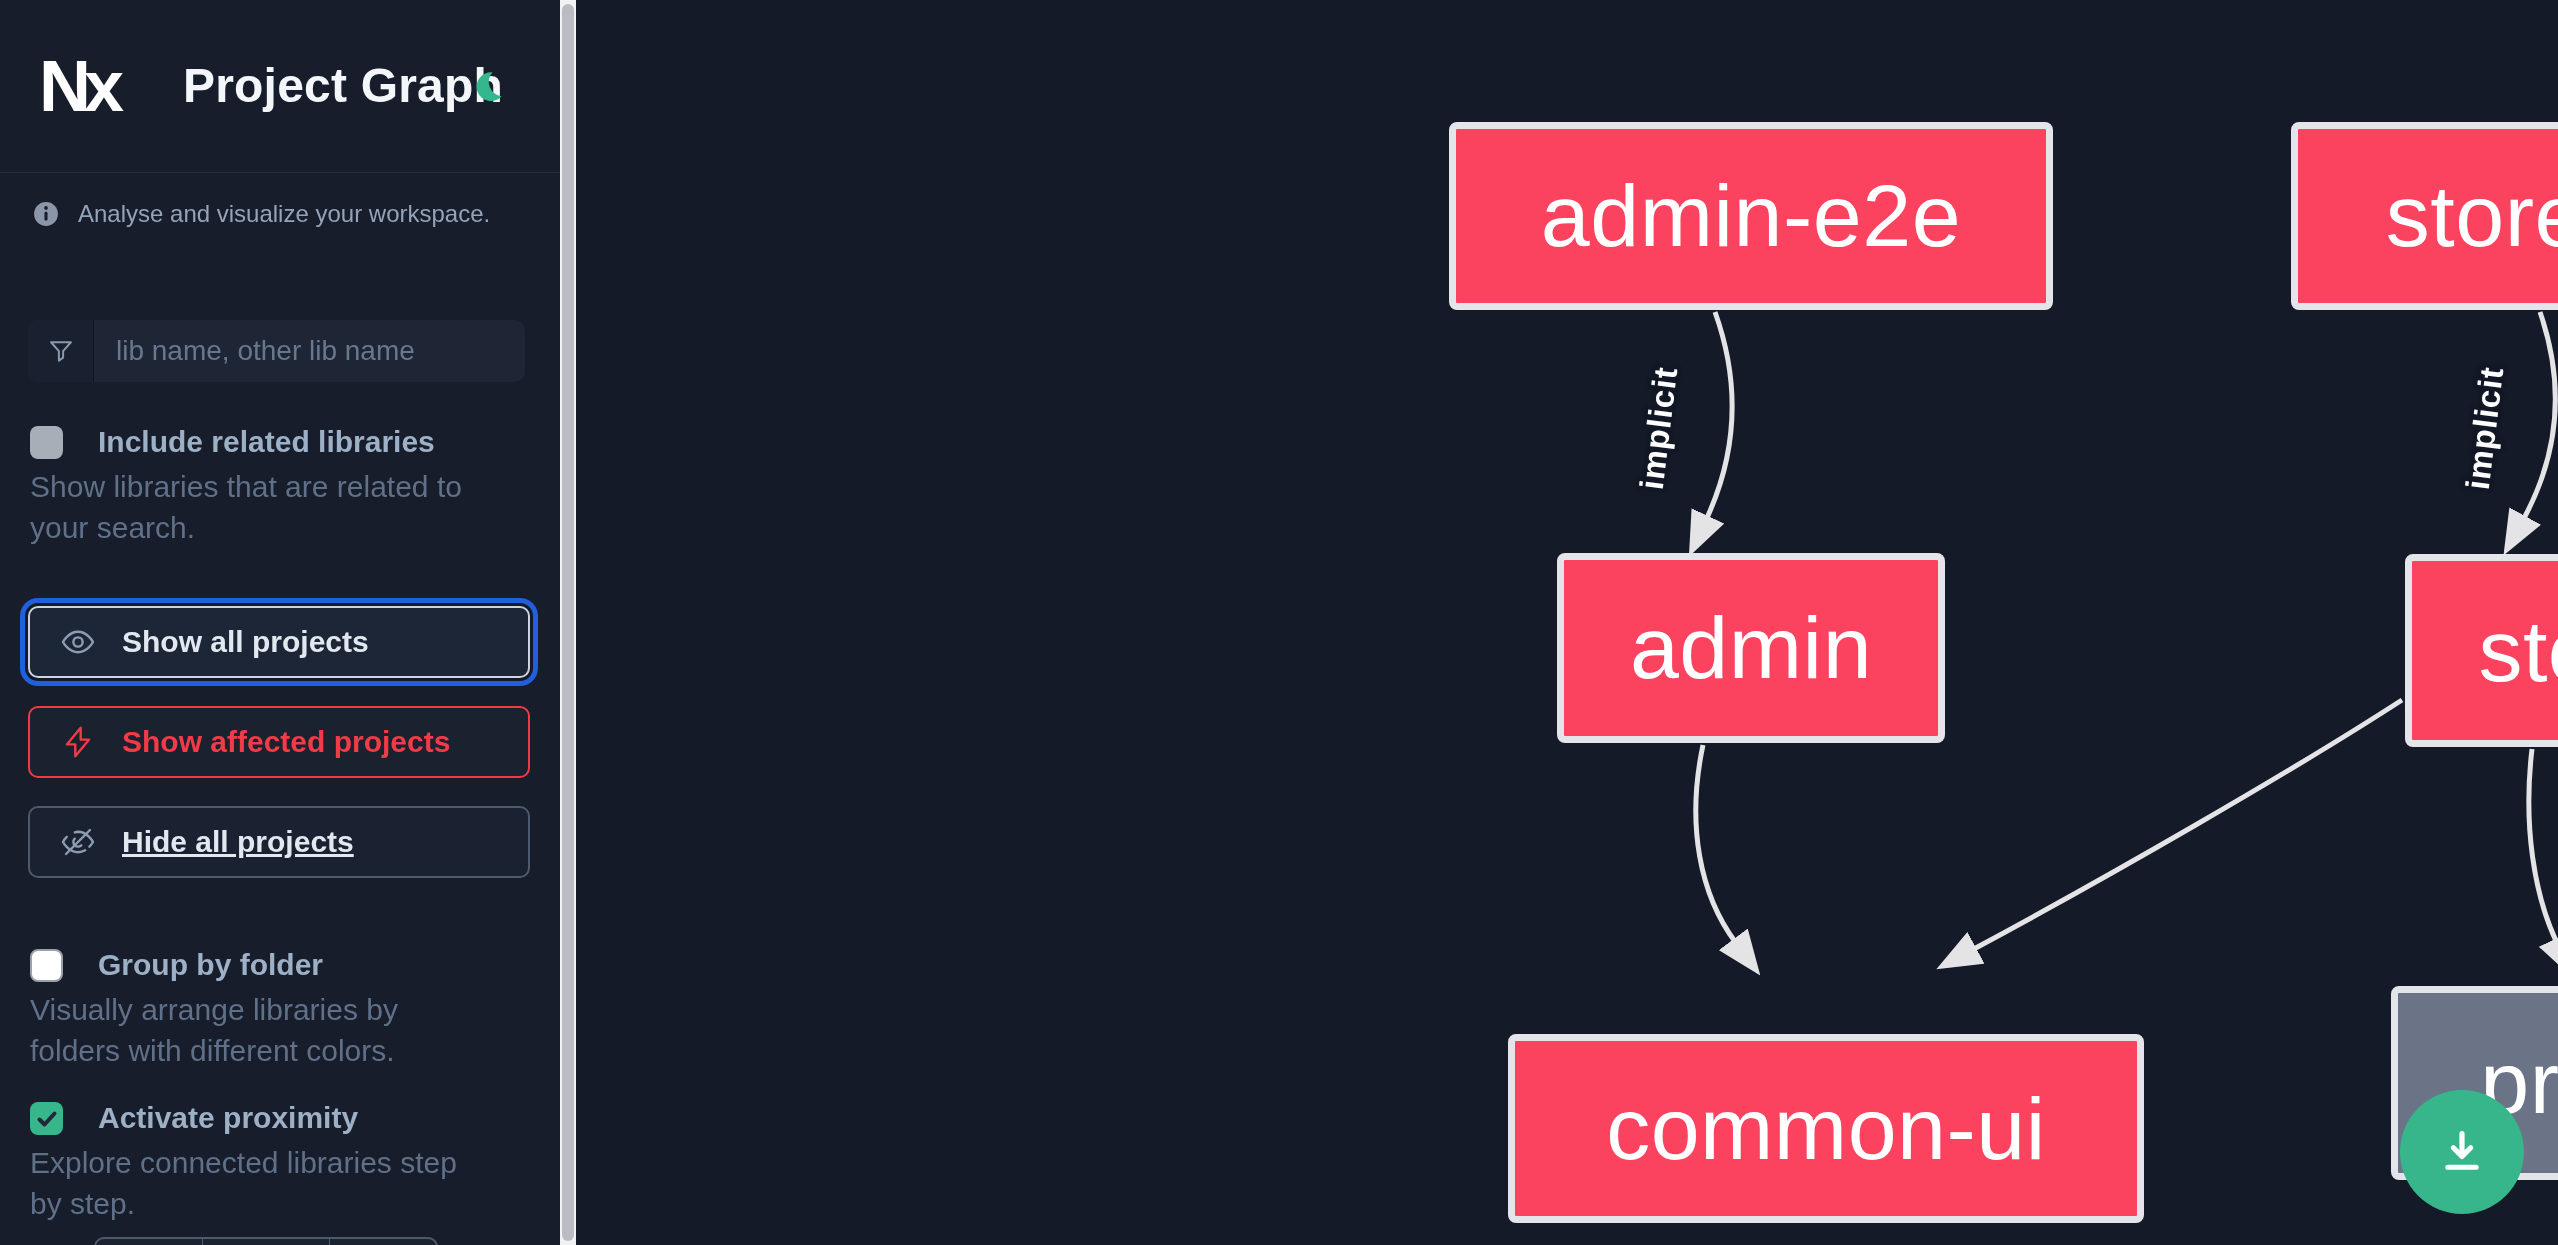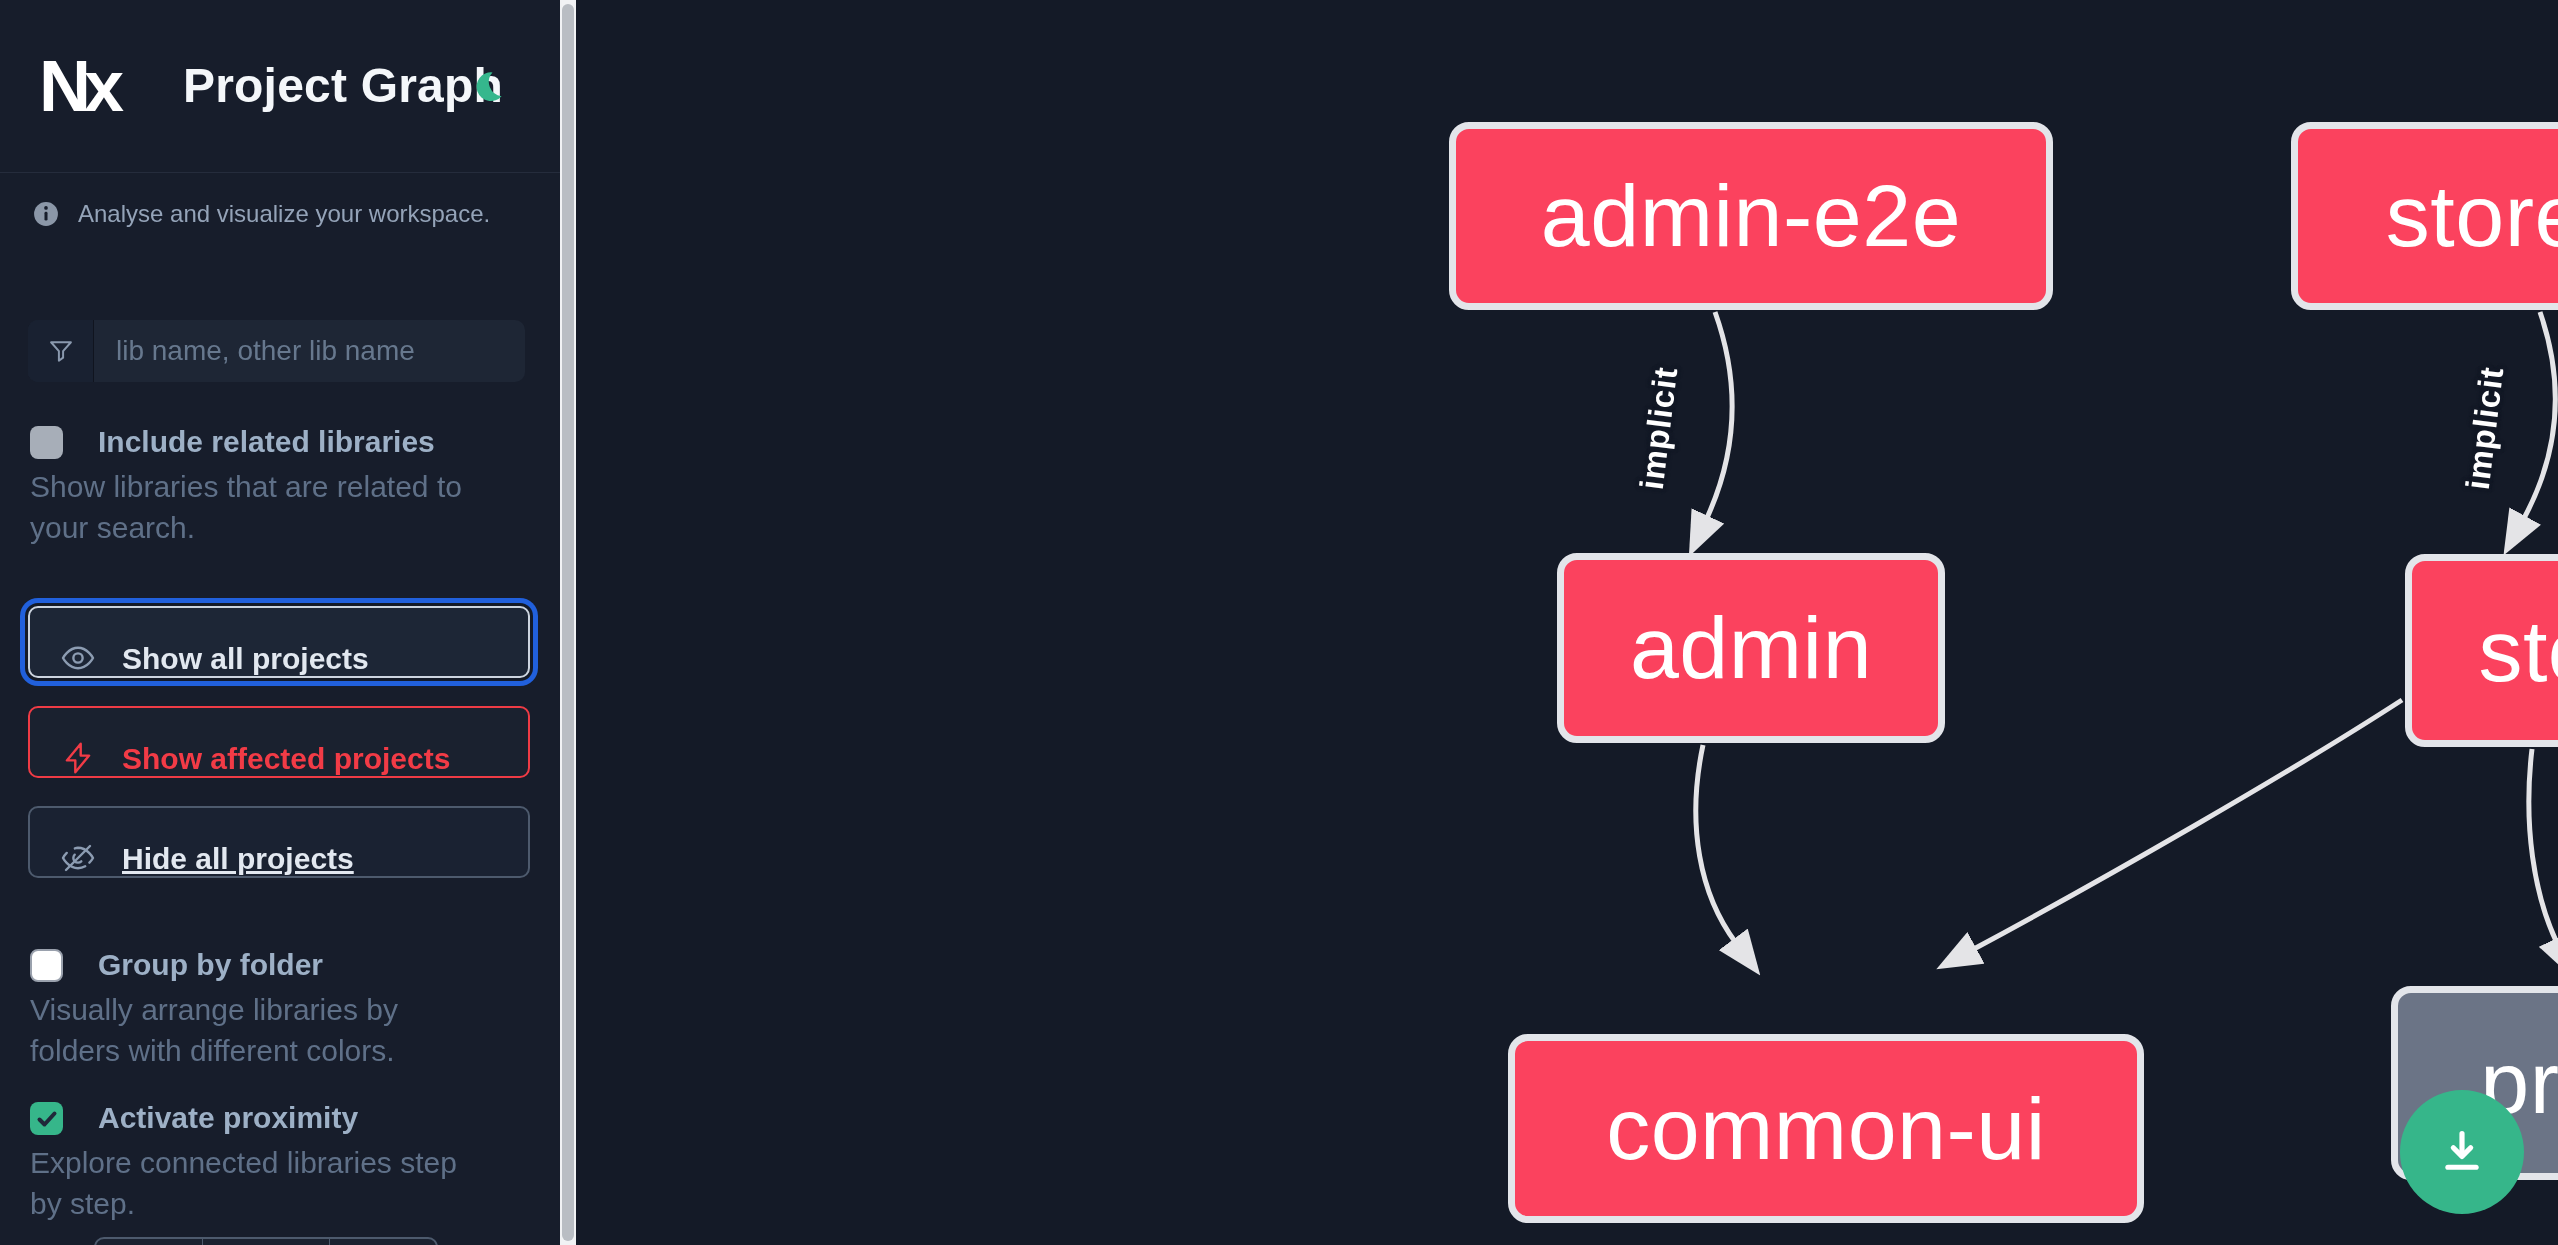--- a/index.html
+++ b/index.html
@@ -38,21 +38,21 @@
              display:flex; align-items:center; justify-content:center; cursor:pointer; }
   .cb.gray  { background:#a7aeb8; }
   .cb.white { background:#ffffff; border:2px solid #9aa1ad; }
   .cb.green { background:#36b68a; }
   .opt .optlabel { display:block; margin-left:68px; font-size:30px; font-weight:700;
                    color:#9db0c6; cursor:pointer; line-height:36px; }
   .opt .optdesc { display:block; margin-top:6px; width:432px;
                   font-size:30px; color:#5f7088; line-height:41px; }
 
   .sb-btn { position:absolute; left:28px; width:502px; height:72px; border-radius:10px;
-            display:flex; align-items:flex-end; gap:26px; padding:0 30px;
+            display:flex; align-items:center; gap:26px; padding:0 30px;
             background:#1a2232; border:2px solid #4d5a6d; cursor:pointer;
             font-family:"Liberation Sans", sans-serif; font-size:30px; font-weight:700;
             color:#e2e8f0; }
   .sb-btn .bicon { width:36px; height:36px; flex:0 0 auto; color:#8c9cb2; }
   .sb-btn.selected { background:#1d2636; border:2px solid #ccd4df;
                      box-shadow:0 0 0 3px #141a27, 0 0 0 8px #2160dc; }
   .sb-btn.danger { border-color:#ef3b45; color:#f23b46; background:#1a212f; }
   .sb-btn.danger .bicon { color:#f23b46; }
 
   .stepper { position:absolute; left:94px; top:1237px; width:344px; height:44px;
@@ -64,21 +64,21 @@
 
   .sb-scrollbar { position:absolute; left:560px; top:0; width:16px; height:1245px;
                   background:#f1f2f4; z-index:11; }
   .sb-thumb { position:absolute; left:2px; top:4px; width:12px; height:1237px;
               border-radius:7px; background:#b9bdc3; }
 
   
   .canvas { position:absolute; left:576px; top:0; right:0; bottom:0; background:#141a27; }
   .edges { position:absolute; left:0; top:0; z-index:1; }
   .node { position:absolute; z-index:3; display:flex; align-items:center; justify-content:center;
-          border:7px solid #e3e5ea; border-radius:20px; color:#ffffff; font-size:88px;
+          border:7px solid #e3e5ea; border-radius:8px; color:#ffffff; font-size:88px;
           letter-spacing:0.5px; cursor:pointer; }
   .node.pink { background:#fb425e; }
   .node.gray { background:#6b7486; }
 
   .edge-label { position:absolute; z-index:2; font-size:33px; font-weight:700; color:#ffffff;
                 letter-spacing:1px; white-space:nowrap;
                 text-shadow:-3px 0 3px #141a27, 3px 0 3px #141a27, 0 -3px 3px #141a27,
                             0 3px 3px #141a27, -2px -2px 2px #141a27, 2px 2px 2px #141a27,
                             -2px 2px 2px #141a27, 2px -2px 2px #141a27; }
 

